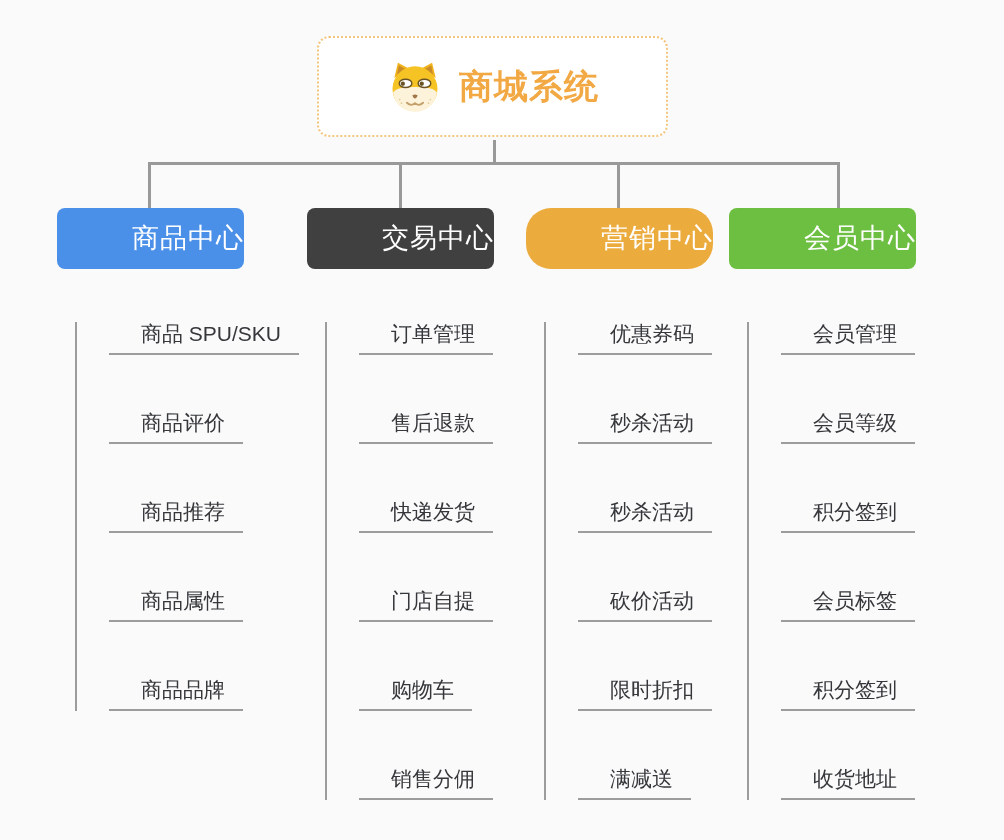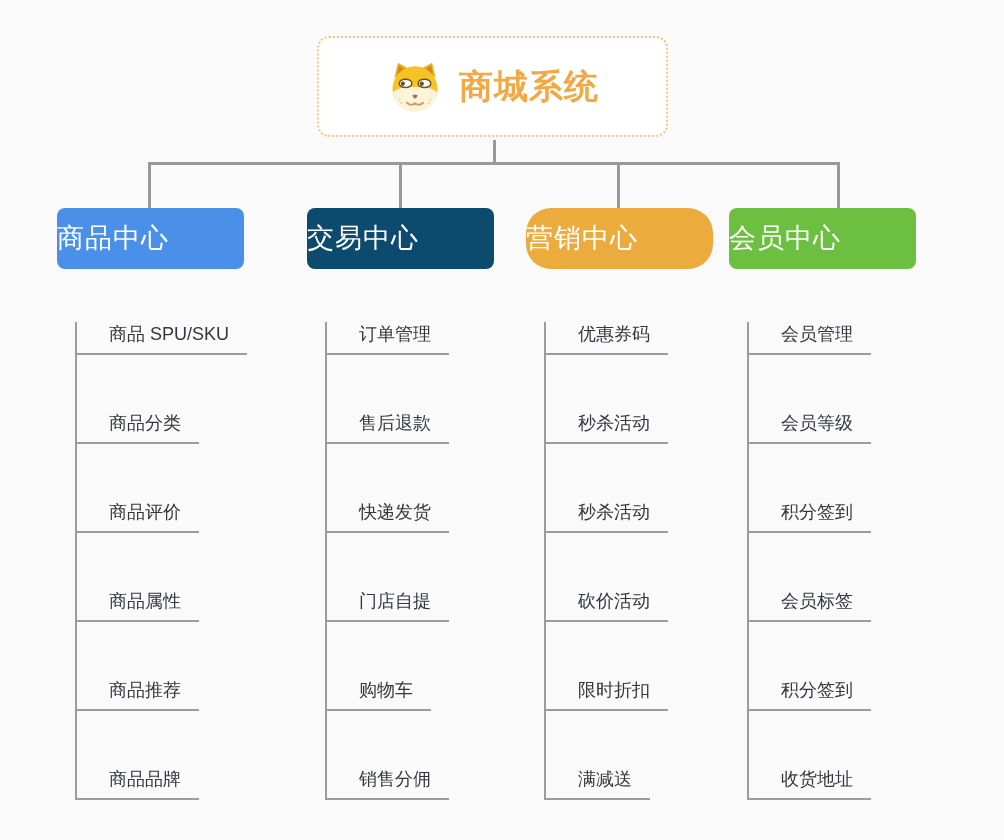--- a/index.html
+++ b/index.html
@@ -44,37 +44,38 @@
   }
   .doge { width: 58px; height: 54px; flex: 0 0 auto; }
   
   .column { position: absolute; top: 208px; }
   .branch-box {
     width: 187px; height: 61px;
     border-radius: 8px;
     color: var(--branch-text, #fff);
     font-size: 27px;
     line-height: 61px;
-    text-align: left;
+    text-align: right;
     letter-spacing: 1px;
     white-space: nowrap;
   }
   .items {
     margin-left: 18px;
     border-left: 2px solid var(--leaf-line, #9c9c9c);
   }
   .item {
     width: max-content;
     margin-top: 56px;
     padding: 0 18px 7px 32px;
     border-bottom: 2px solid var(--leaf-line, #9c9c9c);
-    font-size: 18px;
+    font-size: 21px;
     line-height: 24px;
     color: var(--leaf-text, #35373b);
     white-space: nowrap;
+    margin-left: 32px;
   }
   .item:first-child { margin-top: 53px; }
   .col-0 { left: 57px; }
   .col-1 { left: 307px; }
   .col-2 { left: 526px; }
   .col-3 { left: 729px; }
 </style>
 </head>
 <body>
 
@@ -120,29 +121,28 @@
       <circle cx="47" cy="48" r="1" fill="#e4cf9e"></circle>
     </svg>
     <span class="root-title">商城系统</span>
   </div>
 
   <div id="columns">
       <div class="column col-0">
         <div class="branch-box" style="background: rgb(74, 144, 233);">商品中心</div>
         <div class="items">
           <div class="item">商品 SPU/SKU</div>
-          <div class="item">商品分类</div>
           <div class="item">商品评价</div>
+          <div class="item">商品推荐</div>
           <div class="item">商品属性</div>
-          <div class="item">商品推荐</div>
           <div class="item">商品品牌</div>
         </div>
       </div>
       <div class="column col-1">
-        <div class="branch-box" style="background: #0c4a6e;">交易中心</div>
+        <div class="branch-box" style="background: #404040;">交易中心</div>
         <div class="items">
           <div class="item">订单管理</div>
           <div class="item">售后退款</div>
           <div class="item">快递发货</div>
           <div class="item">门店自提</div>
           <div class="item">购物车</div>
           <div class="item">销售分佣</div>
         </div>
       </div>
       <div class="column col-2">

